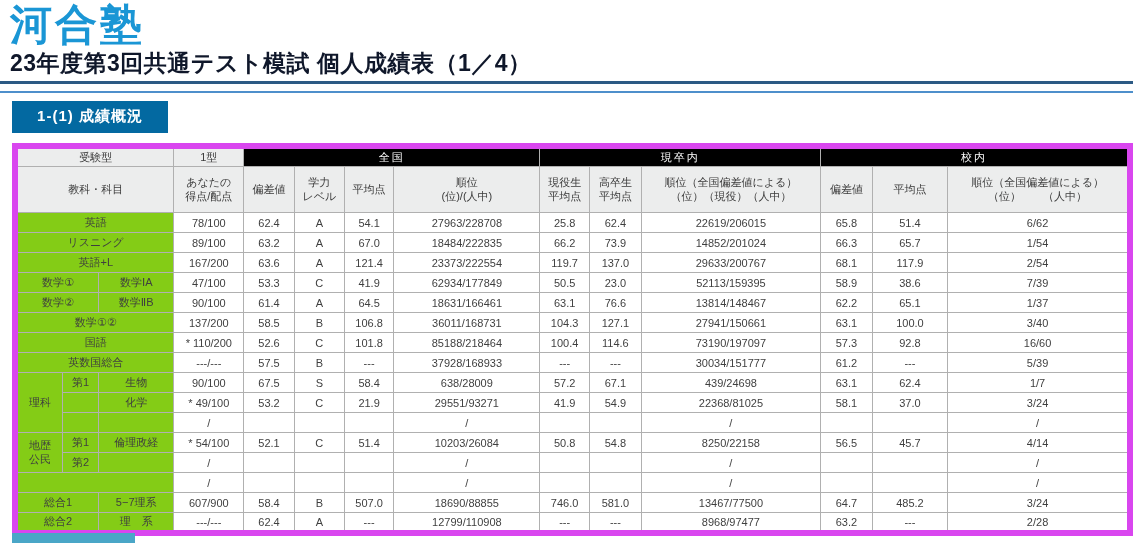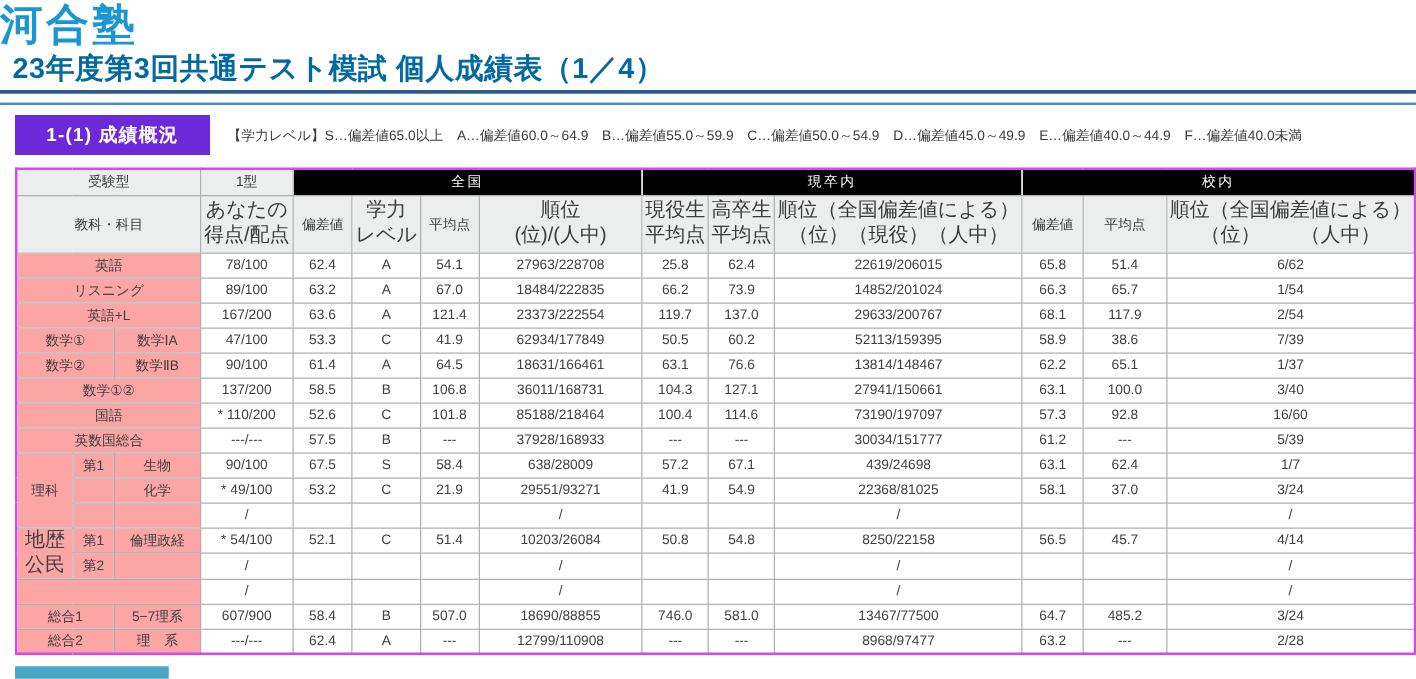--- a/index.html
+++ b/index.html
@@ -2,75 +2,74 @@
 <html><head>
 <meta charset="utf-8">
 <style>
   html,body{margin:0;padding:0;}
   body{
     width:1133px;height:543px;overflow:hidden;background:#ffffff;
     font-family:"Liberation Sans","DejaVu Sans",sans-serif;
     color:#333;position:relative;
   }
   .logo{
-    margin:2px 0 0 0;
-    font-size:34px;font-weight:bold;color:#1a96d5;
+    margin:2px 0 0 10px;
+    font-size:42px;font-weight:bold;color:#1a96d5;
     letter-spacing:3px;line-height:1.1;
   }
   .doc-title{
     margin:1px 0 0 10px;
-    font-size:23px;font-weight:bold;color:#0369a1;
+    font-size:23px;font-weight:bold;color:#0f172a;
     letter-spacing:0.5px;line-height:1.25;
   }
   .title-rule{
     margin-top:3px;height:7px;width:1133px;
     border-top:3px solid #2c5a84;border-bottom:2px solid #4e8fcb;
   }
   .section-row{
     margin:8px 0 0 12px;display:flex;align-items:center;
   }
   .section-badge{
-    width:156px;height:32px;background:#6d28d9;color:#ffffff;
+    width:156px;height:32px;background:#0369a1;color:#ffffff;
     font-size:15px;font-weight:bold;display:flex;align-items:center;justify-content:center;
     letter-spacing:1px;flex:0 0 auto;
   }
   .legend{
     margin-left:14px;font-size:11px;color:#3a3a3a;white-space:nowrap;
   }
   .score-table{
     margin:10px 0 0 12px;border-collapse:collapse;table-layout:fixed;
     font-size:11px;color:#3f3f3f;
-    border:2px solid #d946ef;
+    border:6px solid #d946ef;
   }
   .score-table td,.score-table th{
     border:1px solid #b0b0b0;text-align:center;vertical-align:middle;
     padding:0 2px;overflow:hidden;white-space:nowrap;
     font-weight:normal;
   }
   .score-table tr.top-hdr{height:21px;}
   .score-table tr.sub-hdr{height:46px;}
   .score-table tr.data-row{height:20px;}
   .hdr-light{background:#eceded;color:#3a3a3a;}
   .hdr-dark{background:#000000;color:#ffffff;font-weight:bold;letter-spacing:2px;}
-  .lbl{background:#fca5a5;}
-  .two-line{line-height:1.25;font-size:16px;}
+  .lbl{background:#84cc16;}
+  .two-line{line-height:1.25;font-size:11px;}
   .bottom-badge{
     position:absolute;left:12px;top:533px;width:123px;height:26px;background:#4aa6c7;
   }
 </style>
 </head>
 <body>
 
 <div class="logo">河合塾</div>
 <div class="doc-title">23年度第3回共通テスト模試 個人成績表（1／4）</div>
 <div class="title-rule"></div>
 
 <div class="section-row">
   <div class="section-badge">1-(1) 成績概況</div>
-  <div class="legend">【学力レベル】S…偏差値65.0以上　A…偏差値60.0～64.9　B…偏差値55.0～59.9　C…偏差値50.0～54.9　D…偏差値45.0～49.9　E…偏差値40.0～44.9　F…偏差値40.0未満</div>
 </div>
 
 <table class="score-table">
   <colgroup>
     <col style="width:48px">
       <col style="width:36px">
       <col style="width:76px">
     <col style="width:70px">
     <col style="width:51px">
       <col style="width:50px">
@@ -176,21 +175,21 @@
 
   <tr class="data-row">
     <td class="lbl" colspan="2">数学①</td>
     <td class="lbl">数学ⅠA</td>
     <td>47/100</td>
     <td>53.3</td>
     <td>C</td>
     <td>41.9</td>
     <td>62934/177849</td>
     <td>50.5</td>
-    <td>60.2</td>
+    <td>23.0</td>
     <td>52113/159395</td>
     <td>58.9</td>
     <td>38.6</td>
     <td>7/39</td>
   </tr>
 
   <tr class="data-row">
     <td class="lbl" colspan="2">数学②</td>
     <td class="lbl">数学ⅡB</td>
     <td>90/100</td>

